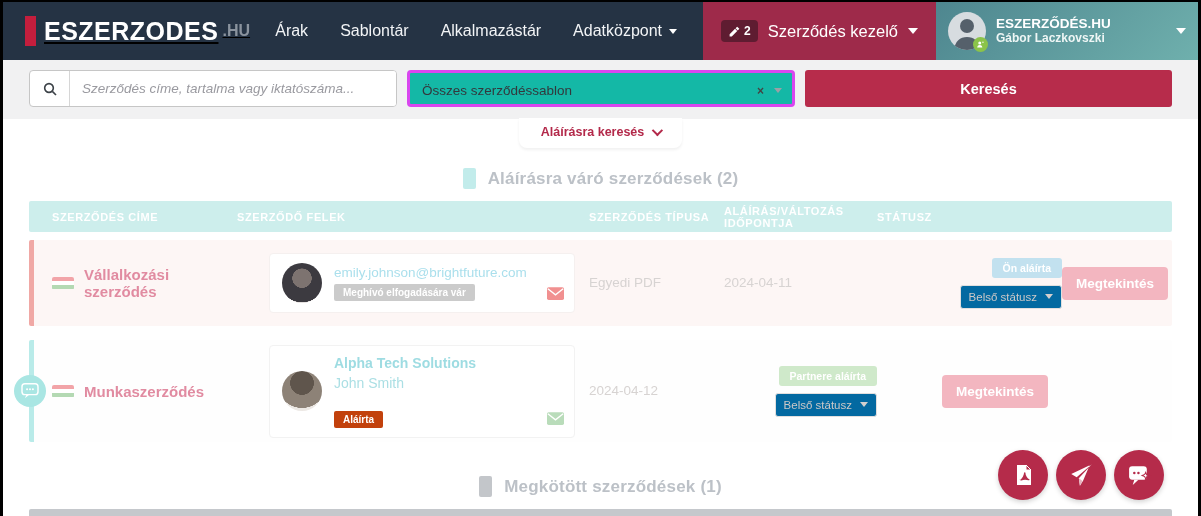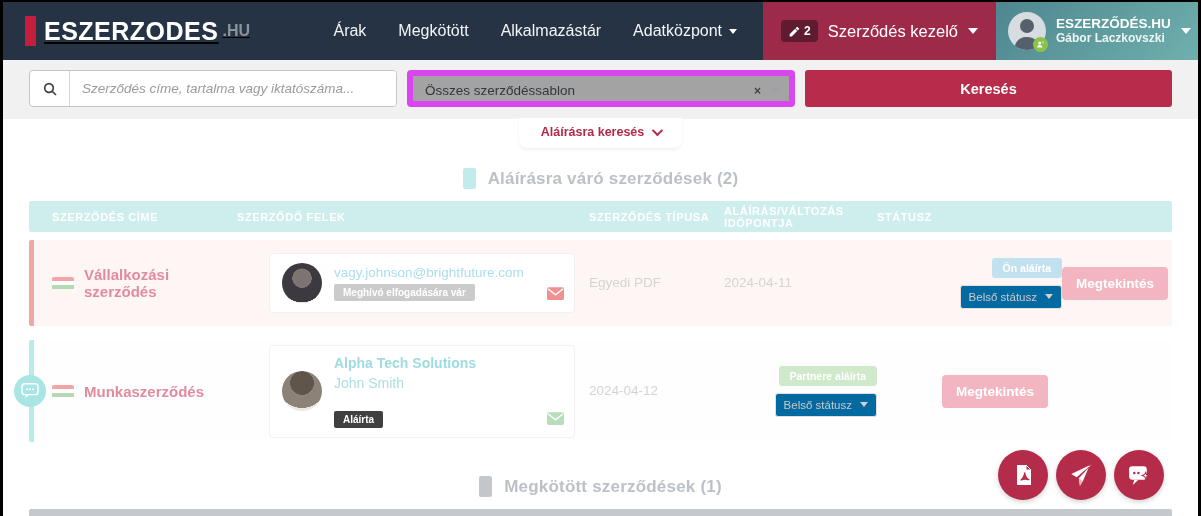--- a/index.html
+++ b/index.html
@@ -29,21 +29,21 @@
     background:linear-gradient(180deg,#a42d4f,#9326442 0%); background:#9e2a4a;
     display:flex; align-items:center; gap:10px; padding:0 18px; cursor:pointer;
   }
   .cm-badge {
     background:#5f1c31; border-radius:4px; padding:4px 7px; display:flex; align-items:center; gap:3px;
     color:#fff; font-size:12px; font-weight:bold;
   }
   .cm-label { color:#fff; font-size:16.5px; }
 
   .nav-user {
-    background:linear-gradient(135deg,#4e868f,#6fb0ad); width:202px;
+    background:linear-gradient(135deg,#4e868f,#6fb0ad); width:262px;
     display:flex; align-items:center; gap:10px; padding:0 12px; cursor:pointer;
   }
   .avatar-wrap { position:relative; width:38px; height:38px; flex:none; }
   .avatar-circle {
     width:38px; height:38px; border-radius:50%; background:#d7dce0; overflow:hidden;
     display:flex; align-items:flex-end; justify-content:center;
   }
   .presence-dot {
     position:absolute; right:-2px; bottom:-2px; width:15px; height:15px; border-radius:50%;
     background:#8bc34a; display:flex; align-items:center; justify-content:center;
@@ -63,21 +63,21 @@
     flex:0 0 368px; height:37px; background:#fff; border:1px solid #c6c6c6; border-radius:4px;
     display:flex; align-items:center; overflow:hidden;
   }
   .search-icon-cell { width:40px; height:100%; display:flex; align-items:center; justify-content:center; border-right:1px solid #d6d6d6; }
   .search-box input {
     border:none; outline:none; flex:1; height:100%; padding:0 12px;
     font-family:"Liberation Sans", sans-serif; font-style:italic; font-size:13.5px; color:#555;
   }
   .search-box input::placeholder { color:#9a9aa0; }
   .filter-select {
-    flex:0 0 388px; height:37px; background:#a3a3a3; border:6px solid #d946ef; border-radius:4px;
+    flex:0 0 388px; height:37px; background:#14b8a6; border:3px solid #d946ef; border-radius:4px;
     display:flex; align-items:center; padding:4px 10px 0 12px; cursor:pointer;
   }
   .filter-value { font-size:13.5px; color:#33383d; flex:1; }
   .filter-clear { color:#444; font-size:12px; font-weight:bold; margin-right:10px; cursor:pointer; }
   .filter-caret { width:0; height:0; border-left:4px solid transparent; border-right:4px solid transparent; border-top:5px solid #9aa0a6; }
   .search-btn {
     flex:1; height:37px; background:#b72c4b; color:#fff; border:none; border-radius:3px;
     font-family:"Liberation Sans", sans-serif; font-size:14.5px; font-weight:bold; cursor:pointer;
   }
 
@@ -128,21 +128,21 @@
   .row-card.pending-teal .party-card { border-color:#f2f2f2; }
   .party-avatar { width:40px; height:40px; border-radius:50%; flex:none; }
   .party-avatar.photo-a { background:radial-gradient(circle at 50% 38%, #7d7370 0 30%, #3c3a40 31% 75%, #e3dedd 76%); }
   .party-avatar.photo-b { background:radial-gradient(circle at 50% 30%, #5f554c 0 34%, #8d8277 35% 72%, #ece8e4 73%); }
   .party-info { display:flex; flex-direction:column; gap:4px; min-width:0; }
   .party-email { font-size:13.5px; color:#aadfec; white-space:nowrap; }
   .party-org { font-size:14px; font-weight:bold; color:#9edce2; }
   .party-person { font-size:14px; color:#abdfe4; }
   .mini-badge { align-self:flex-start; font-size:10px; font-weight:bold; color:#fff; padding:3px 9px; border-radius:2px; }
   .mini-badge.waiting { background:#cbcbcb; }
-  .mini-badge.signed { background:#404040;margin-top:16px; }
+  .mini-badge.signed { background:#c2410c;margin-top:16px; }
   .envelope { position:absolute; right:10px; bottom:8px; }
 
   .cell-type, .cell-date { font-size:13.5px; color:#d7d3d2; line-height:1.35; padding-right:12px; }
 
   .cell-status { display:flex; flex-direction:column; gap:7px; align-items:flex-end; }
   .status-badge { font-size:10.5px; font-weight:bold; color:#fff; padding:4px 11px; border-radius:3px; }
   .status-badge.blue { background:#c2e1ef; }
   .status-badge.green { background:#cfe9ca; }
   .internal-select {
     background:#0369a1; border:1px solid #e2dfde; border-radius:3px; padding:5px 8px;
@@ -180,21 +180,21 @@
     <div class="logo-mark"></div>
     <span class="logo-text">ESZERZODES</span>
     <span class="logo-suffix">.HU</span>
   </div>
 
   <nav class="nav-links">
     <span class="nav-link">
       <span>Árak</span>
     </span>
     <span class="nav-link">
-      <span>Megkötött</span>
+      <span>Sablontár</span>
     </span>
     <span class="nav-link">
       <span>Alkalmazástár</span>
     </span>
     <span class="nav-link">
       <span>Adatközpont</span>
       <span class="caret sm"></span>
     </span>
   </nav>
 
@@ -283,21 +283,21 @@
           <span class="f-white"></span>
           <span class="f-green"></span>
       </span>
       <span class="contract-title">Vállalkozási szerződés</span>
     </div>
 
     <div>
       <div class="party-card">
         <div class="party-avatar photo-a"></div>
         <div class="party-info">
-          <span class="party-email">vagy.johnson@brightfuture.com</span>
+          <span class="party-email">emily.johnson@brightfuture.com</span>
           <span class="mini-badge waiting">Meghívó elfogadására vár</span>
         </div>
         <span class="envelope">
           <svg width="17" height="13" viewBox="0 0 20 15">
               <rect width="20" height="15" rx="2" fill="#f19090"></rect>
               <path d="M1 2l9 7 9-7" stroke="#fff" stroke-width="1.6" fill="none"></path>
             </svg>
         </span>
       </div>
     </div>

